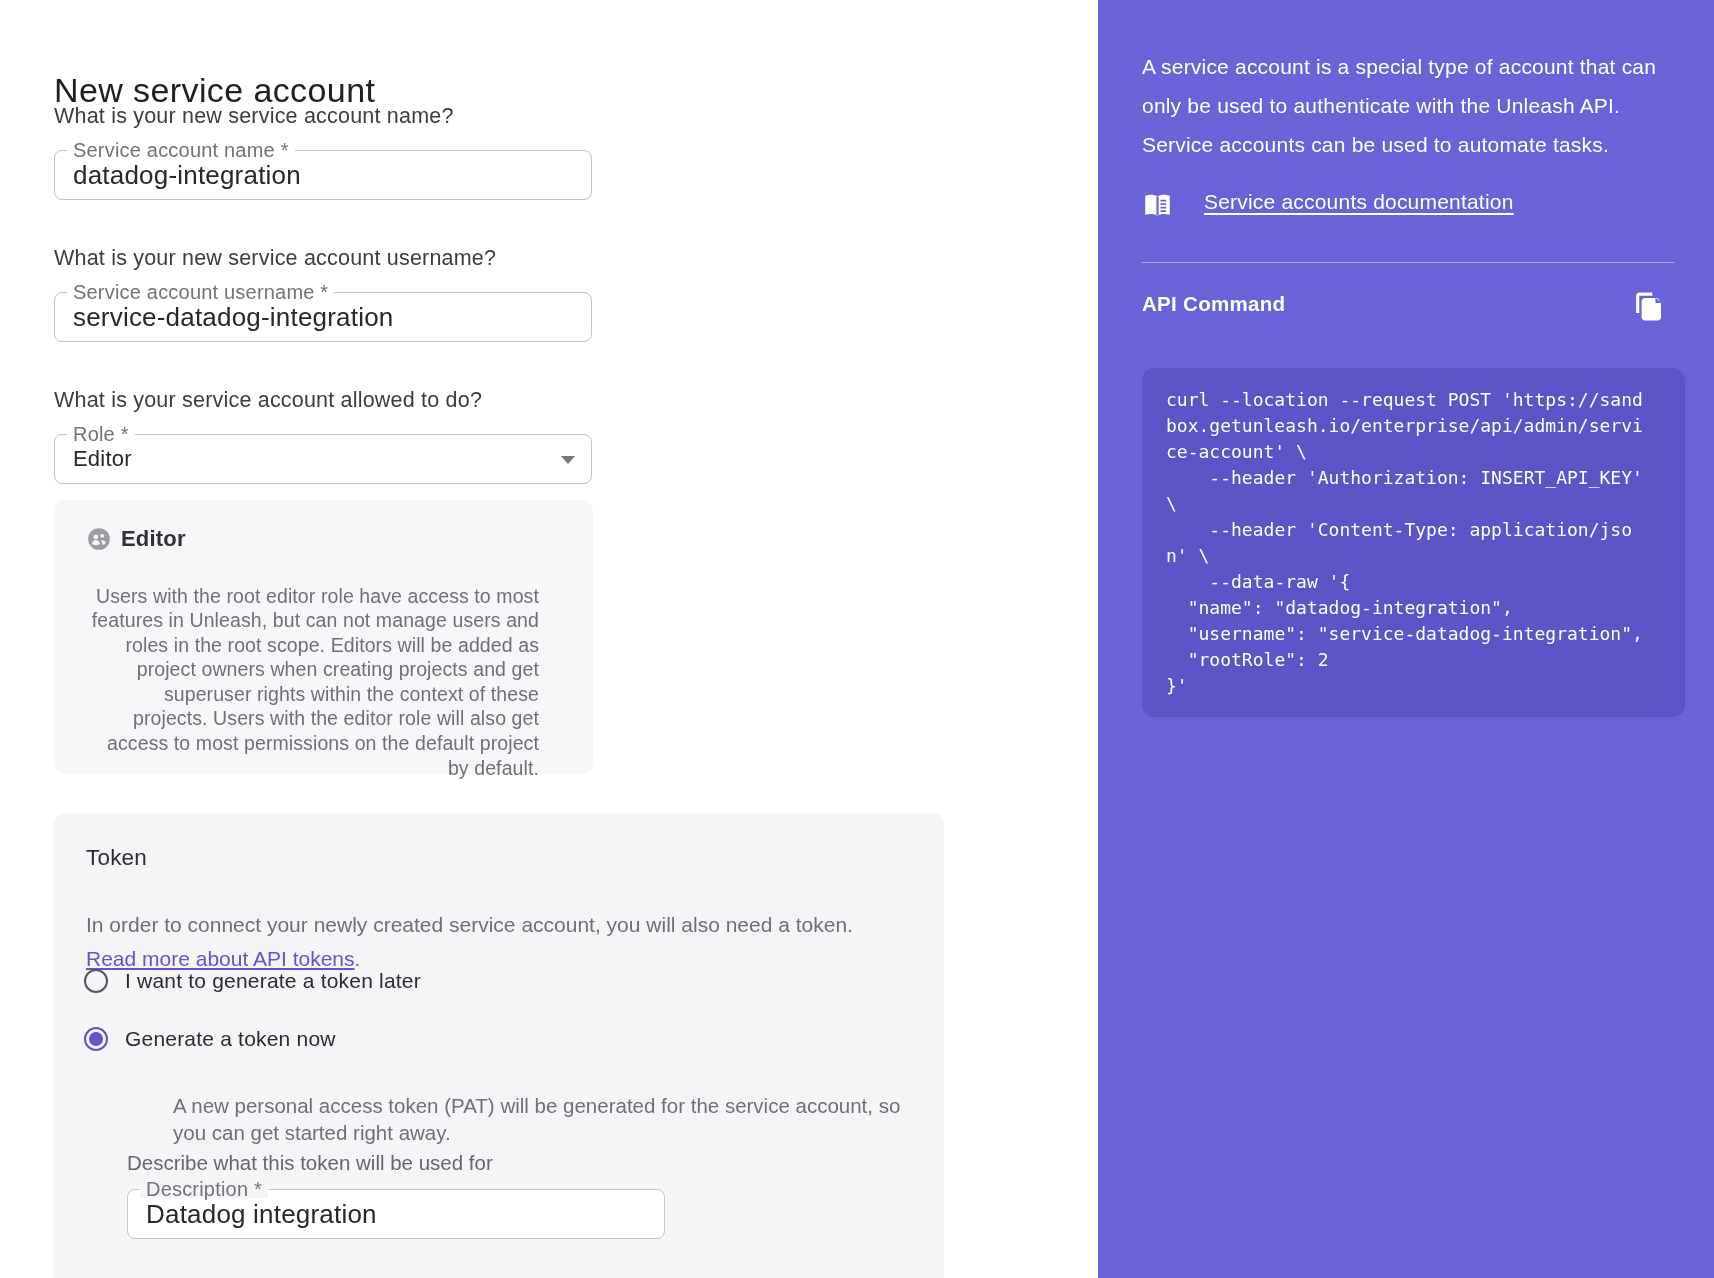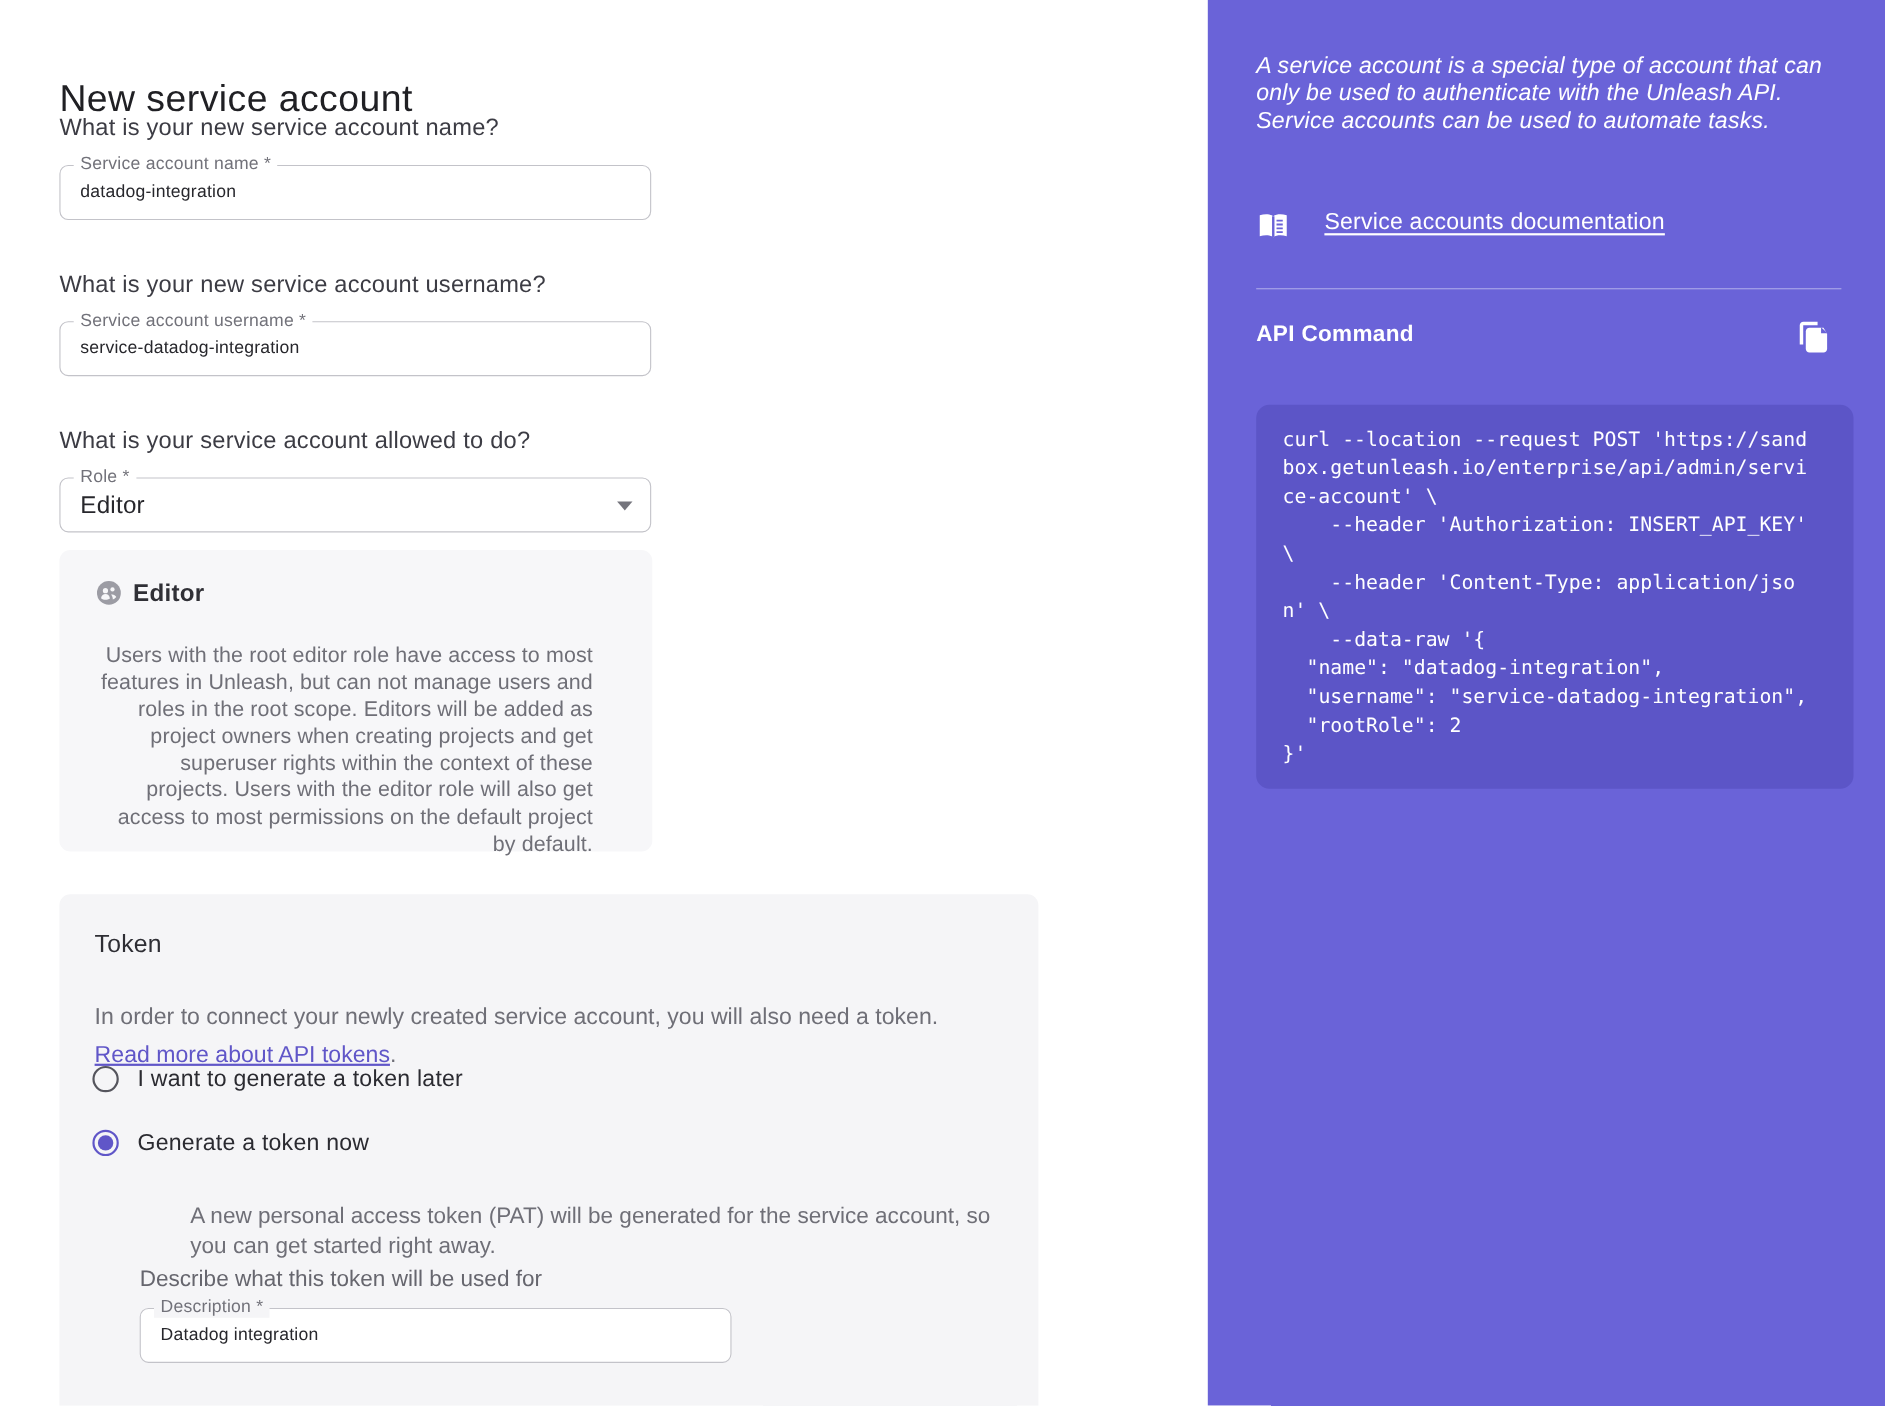--- a/index.html
+++ b/index.html
@@ -8,24 +8,24 @@
     font-family:"Liberation Sans","DejaVu Sans",sans-serif;color:#26262b;
   }
   
   .title{position:absolute;left:54px;top:48px;font-size:34px;font-weight:500;color:#202024;letter-spacing:.4px;}
   .question{position:absolute;left:54px;font-size:21.5px;font-weight:500;color:#3c3c44;letter-spacing:.2px;}
   .q1{top:104px}.q2{top:246px}.q3{top:388px}
 
   .field{position:absolute;left:54px;width:538px;height:50px;background:#fff;
     border:1px solid #c3c3c9;border-radius:8px;box-sizing:border-box;}
   .f1{top:150px}.f2{top:292px}.f3{top:434px}
-  .field > label{position:absolute;top:-10px;left:12px;font-size:16px;color:#72727a;
+  .field > label{position:absolute;top:-10px;left:12px;font-size:20px;color:#72727a;
     background:#fff;padding:0 6px;letter-spacing:.2px;line-height:18px;}
   .field input{border:none;outline:none;background:transparent;width:100%;height:100%;
-    padding:0 18px;font-size:16px;color:#27272c;font-family:inherit;letter-spacing:.2px;box-sizing:border-box;}
+    padding:0 18px;font-size:26px;color:#27272c;font-family:inherit;letter-spacing:.2px;box-sizing:border-box;}
   .select-value{position:absolute;left:18px;top:0;height:48px;display:flex;align-items:center;
     font-size:22px;color:#27272c;letter-spacing:.2px;}
   .select-arrow{position:absolute;right:16px;top:21px;width:0;height:0;
     border-left:7px solid transparent;border-right:7px solid transparent;border-top:8px solid #75757d;}
 
   .editor-box{position:absolute;left:54px;top:500px;width:539px;height:274px;
     background:#f7f7f9;border-radius:10px;box-sizing:border-box;}
   .editor-head{position:absolute;left:32px;top:26px;display:flex;align-items:center;gap:9px;}
   .editor-head .role-title{font-size:22px;font-weight:700;color:#303036;letter-spacing:.2px;}
   .editor-desc{position:absolute;left:33px;top:64px;width:452px;font-size:19.5px;line-height:24.6px;
@@ -42,21 +42,21 @@
   .radio.selected{border-color:#6056c8;}
   .radio.selected::after{content:"";position:absolute;inset:3px;border-radius:50%;background:#6056c8;}
   .radio-label{font-size:21px;color:#2b2b31;letter-spacing:.2px;text-align:right;}
   .pat-text{position:absolute;left:73px;top:258px;width:742px;font-size:20.5px;line-height:27.5px;color:#6f6f77;margin-left:46px;}
   .describe-label{position:absolute;left:73px;top:338px;font-size:20.5px;color:#66666e;}
   .desc-field{left:73px;top:376px;}
   .field.on-gray > label{background:#f5f5f7;}
 
   
   .sidebar{position:absolute;left:1098px;top:0;width:616px;height:1278px;background:#6a63d8;color:#fff;}
-  .side-intro{position:absolute;left:44px;top:26px;width:522px;font-size:21px;line-height:25px;letter-spacing:.2px;font-style:italic;}
+  .side-intro{position:absolute;left:44px;top:26px;width:522px;font-size:21px;line-height:39px;letter-spacing:.2px;}
   .doc-link{position:absolute;left:44px;top:190px;display:flex;align-items:flex-start;gap:31px;cursor:pointer;}
   .doc-link .doc-text{font-size:21px;text-decoration:underline;text-underline-offset:4px;color:#fff;letter-spacing:.2px;}
   .side-divider{position:absolute;left:44px;top:262px;width:532px;height:1px;background:rgba(255,255,255,.45);}
   .api-title{position:absolute;left:44px;top:292px;font-size:20.5px;font-weight:700;letter-spacing:.3px;text-align:center;}
   .copy-btn{position:absolute;left:1630px;top:288px;width:36px;height:36px;display:flex;align-items:center;justify-content:center;cursor:pointer;}
   .codeblock{position:absolute;left:44px;top:368px;width:543px;height:349px;background:#5c55c7;border-radius:12px;box-sizing:border-box;
     padding:19px 20px 19px 24px;margin:0;
     font-family:"DejaVu Sans Mono","Liberation Mono",monospace;font-size:18px;line-height:26px;color:#ffffff;
     white-space:pre-wrap;word-break:break-all;letter-spacing:0;}
 </style>

